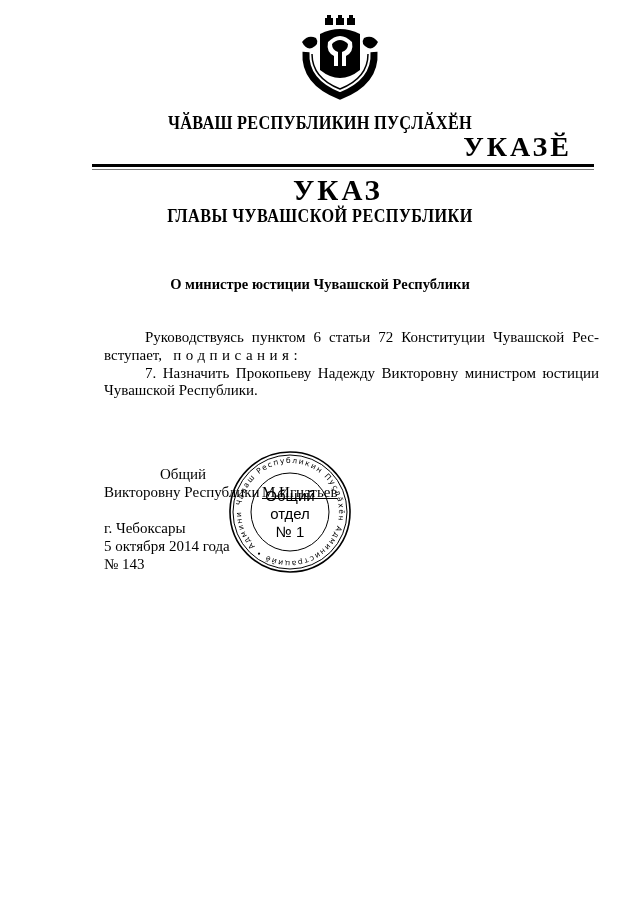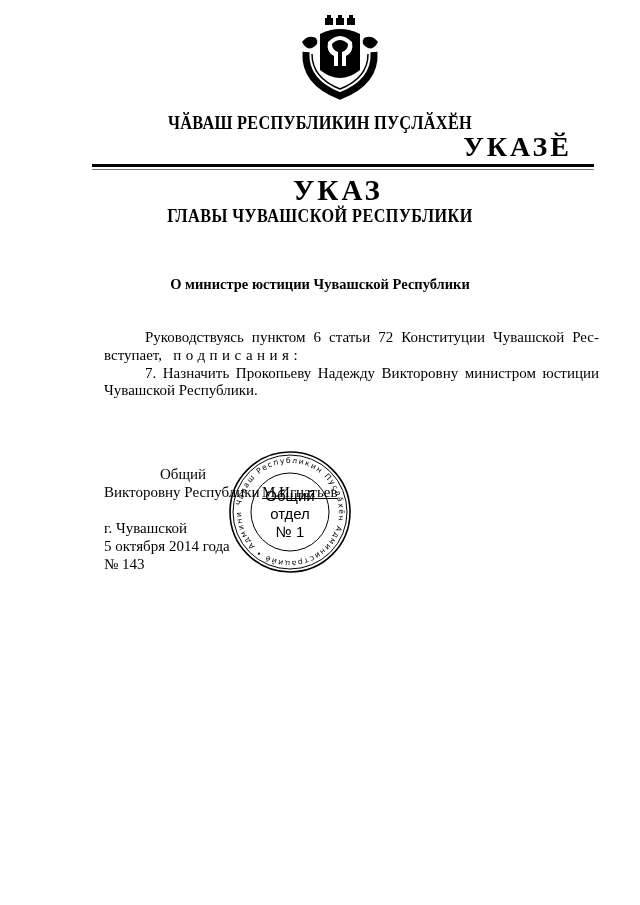--- a/index.html
+++ b/index.html
@@ -68,21 +68,21 @@
   <p style="text-align:justify; text-align-last:justify;"><span>Руководствуясь пунктом 6 статьи 72 Конституции Чувашской Рес-</span></p>
   <p class="noindent"><span>вступает,</span>&nbsp;&nbsp; <span class="spaced">подписания:</span></p>
   <p>7. Назначить Прокопьеву Надежду Викторовну министром юстиции Чувашской Республики.</p>
 </div>
 
 <div class="abs sig-title">Общий</div>
 <div class="abs sig-org">Викторовну Республики</div>
 <div class="abs sig-name" style="left:262px;">М.Игнатьев</div>
 
 <div class="abs place">
-  <div>г. Чувашской</div>
+  <div>г. Чебоксары</div>
   <div>5 октября 2014 года</div>
   <div>№ 143</div>
 </div>
 
 <div class="abs stamp">
   <svg width="124" height="126" viewBox="0 0 124 126">
     <defs>
       <path id="ringpath" d="M62 63 m-49 0 a49 49 0 1 1 98 0 a49 49 0 1 1 -98 0"></path>
     </defs>
     <circle cx="62" cy="63" r="60" fill="none" stroke="#000" stroke-width="1.6"></circle>

